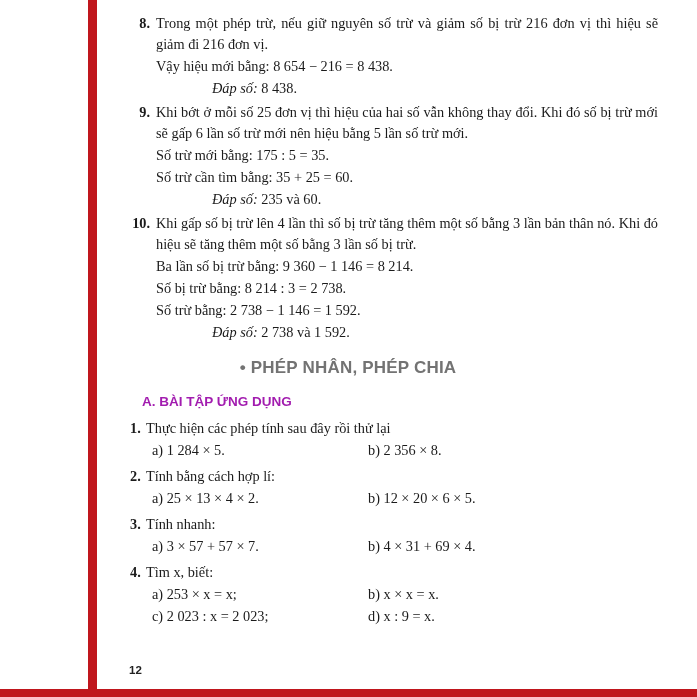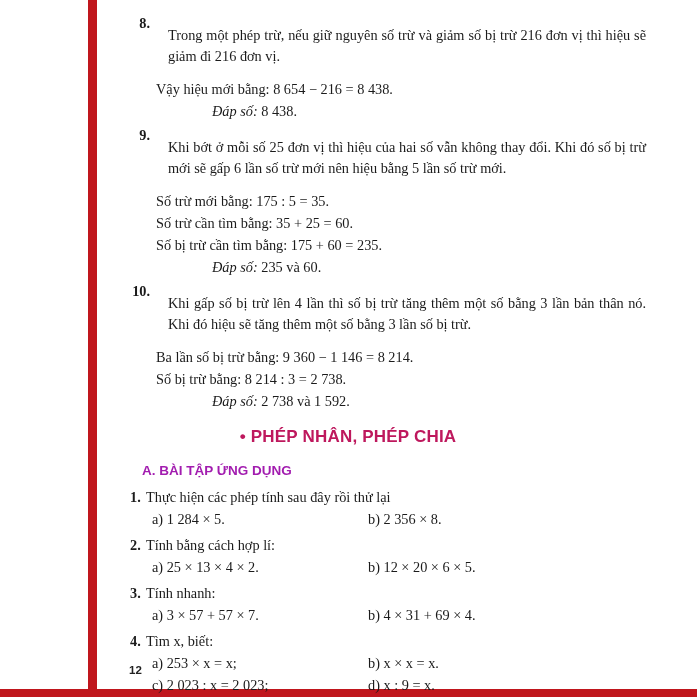--- a/index.html
+++ b/index.html
@@ -38,31 +38,31 @@
   }
 
   
   .item { display: flex; margin-bottom: 3px; }
   .num {
     flex: 0 0 26px; width: 26px;
     text-align: right; padding-right: 6px;
     font-weight: bold;
   }
   .ibody { flex: 1; min-width: 0; }
-  .ibody .body { margin: 12px; text-align: justify; }
+  .ibody .body { margin: 0; text-align: justify; }
   .step { margin: 1px 0 0; }
   .answer { margin: 1px 0 0; padding-left: 56px; }
   .ans-label { font-style: italic; }
 
   
   .heading {
     font-family: "Liberation Sans", "DejaVu Sans", sans-serif;
     font-weight: bold;
     font-size: 17px;
-    color: #be185d;
+    color: #737373;
     text-align: center;
     margin: 14px 0 13px;
     transform: translateX(-46px);
     letter-spacing: 0.2px;
   }
 
   .subsection {
     font-family: "Liberation Sans", "DejaVu Sans", sans-serif;
     font-weight: bold;
     font-size: 13.5px;
@@ -113,34 +113,34 @@
         </p>
       </div>
     </div>
 
     <div class="item">
       <span class="num">9.</span>
       <div class="ibody">
         <p class="body">Khi bớt ở mỗi số 25 đơn vị thì hiệu của hai số vẫn không thay đổi. Khi đó số bị trừ mới sẽ gấp 6 lần số trừ mới nên hiệu bằng 5 lần số trừ mới.</p>
         <p class="step">Số trừ mới bằng: 175 : 5 = 35.</p>
         <p class="step">Số trừ cần tìm bằng: 35 + 25 = 60.</p>
-        <p class="step">Số bị trừ cần tìm bằng: 175 + 60 = 235.</p>
         <p class="answer">
           <span class="ans-label">Đáp số:</span>
           <span>235 và 60.</span>
         </p>
       </div>
     </div>
 
     <div class="item">
       <span class="num">10.</span>
       <div class="ibody">
         <p class="body">Khi gấp số bị trừ lên 4 lần thì số bị trừ tăng thêm một số bằng 3 lần bản thân nó. Khi đó hiệu sẽ tăng thêm một số bằng 3 lần số bị trừ.</p>
         <p class="step">Ba lần số bị trừ bằng: 9 360 − 1 146 = 8 214.</p>
         <p class="step">Số bị trừ bằng: 8 214 : 3 = 2 738.</p>
+        <p class="step">Số trừ bằng: 2 738 − 1 146 = 1 592.</p>
         <p class="answer">
           <span class="ans-label">Đáp số:</span>
           <span>2 738 và 1 592.</span>
         </p>
       </div>
     </div>
 
     <div class="heading">• PHÉP NHÂN, PHÉP CHIA</div>
 
     <div class="subsection">A. BÀI TẬP ỨNG DỤNG</div>

